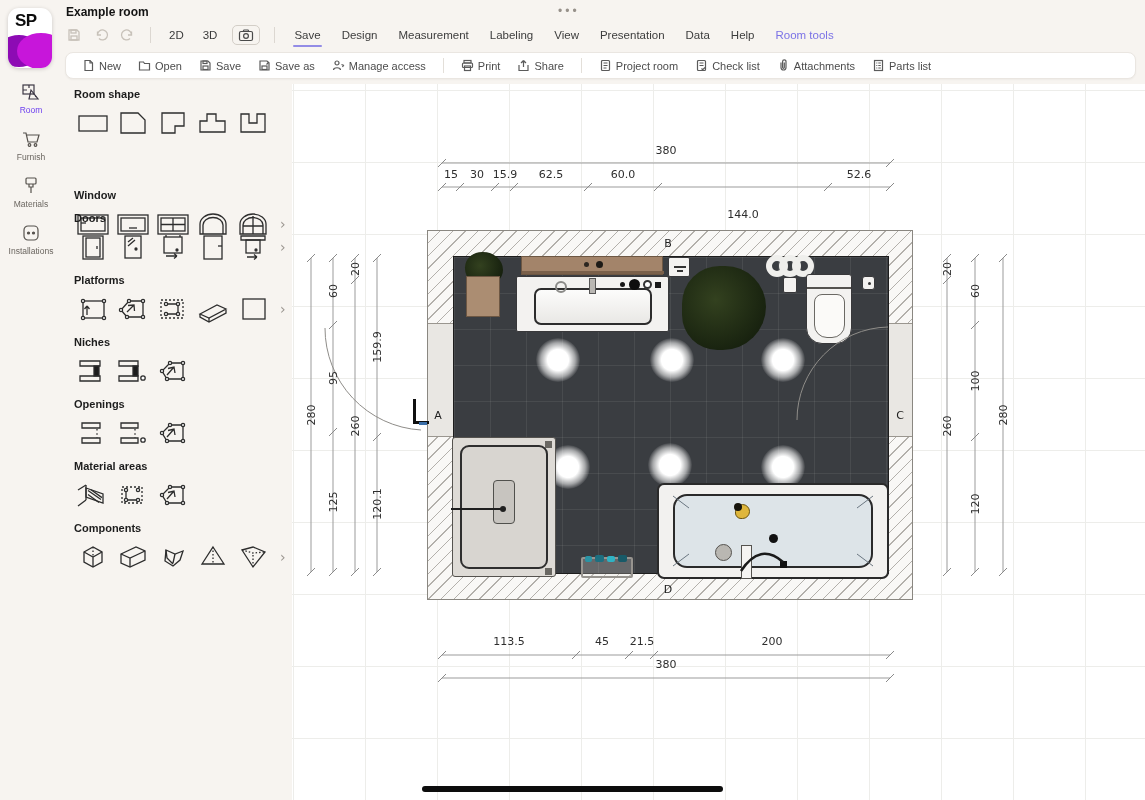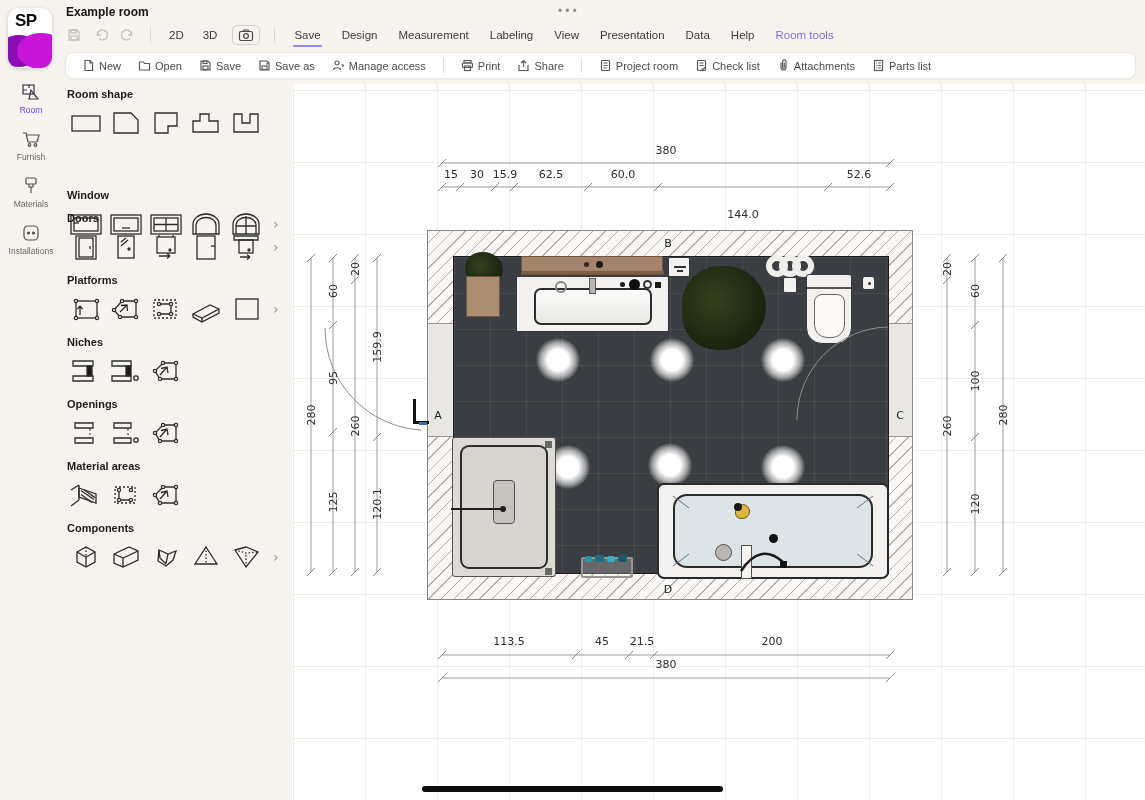--- a/index.html
+++ b/index.html
@@ -33,21 +33,21 @@
   .menu{font-size:11.5px;color:#3d3d3d;padding:2px 5px;cursor:pointer;position:relative;}
   .menu.active::after{content:"";position:absolute;left:4px;right:4px;bottom:-4px;height:2px;border-radius:2px;background:#938ce6;}
   .menu.hl{color:#7b72e6;}
   #filebar{position:absolute;left:65px;top:52px;right:9px;height:27px;background:#fff;border:1px solid #eae6e1;
            border-radius:8px;box-shadow:0 1px 2px rgba(0,0,0,.04);display:flex;align-items:center;gap:17px;padding:0 16px;box-sizing:border-box;}
   .fbtn{display:flex;align-items:center;gap:4px;font-size:11px;color:#4c4c4c;cursor:pointer;white-space:nowrap;}
   .fbtn svg{stroke:#5b5b5b;fill:none;stroke-width:1.2;}
   .fb-div{width:1px;height:15px;background:#e3dfd9;}
 
   
-  #panel{position:absolute;left:62px;top:84px;width:230px;bottom:0;}
+  #panel{position:absolute;left:69px;top:84px;width:230px;bottom:0;}
   .psec{position:absolute;left:5px;width:225px;}
   .ptitle{font-size:11px;font-weight:bold;color:#1d1d1d;margin-bottom:8px;}
   .prow{display:flex;align-items:center;gap:2px;}
   .pic{width:38px;height:30px;cursor:pointer;}
   .pic svg{stroke:#2d2d2d;fill:none;stroke-width:1.3;}
   .chev{color:#9a958f;font-size:14px;margin-left:6px;cursor:pointer;font-family:"DejaVu Sans",sans-serif;}
 
   
   #canvas{position:absolute;left:292px;top:84px;width:853px;height:716px;background:#fff;
     background-image:linear-gradient(#ededea 1px,transparent 1px),linear-gradient(90deg,#ededea 1px,transparent 1px);

